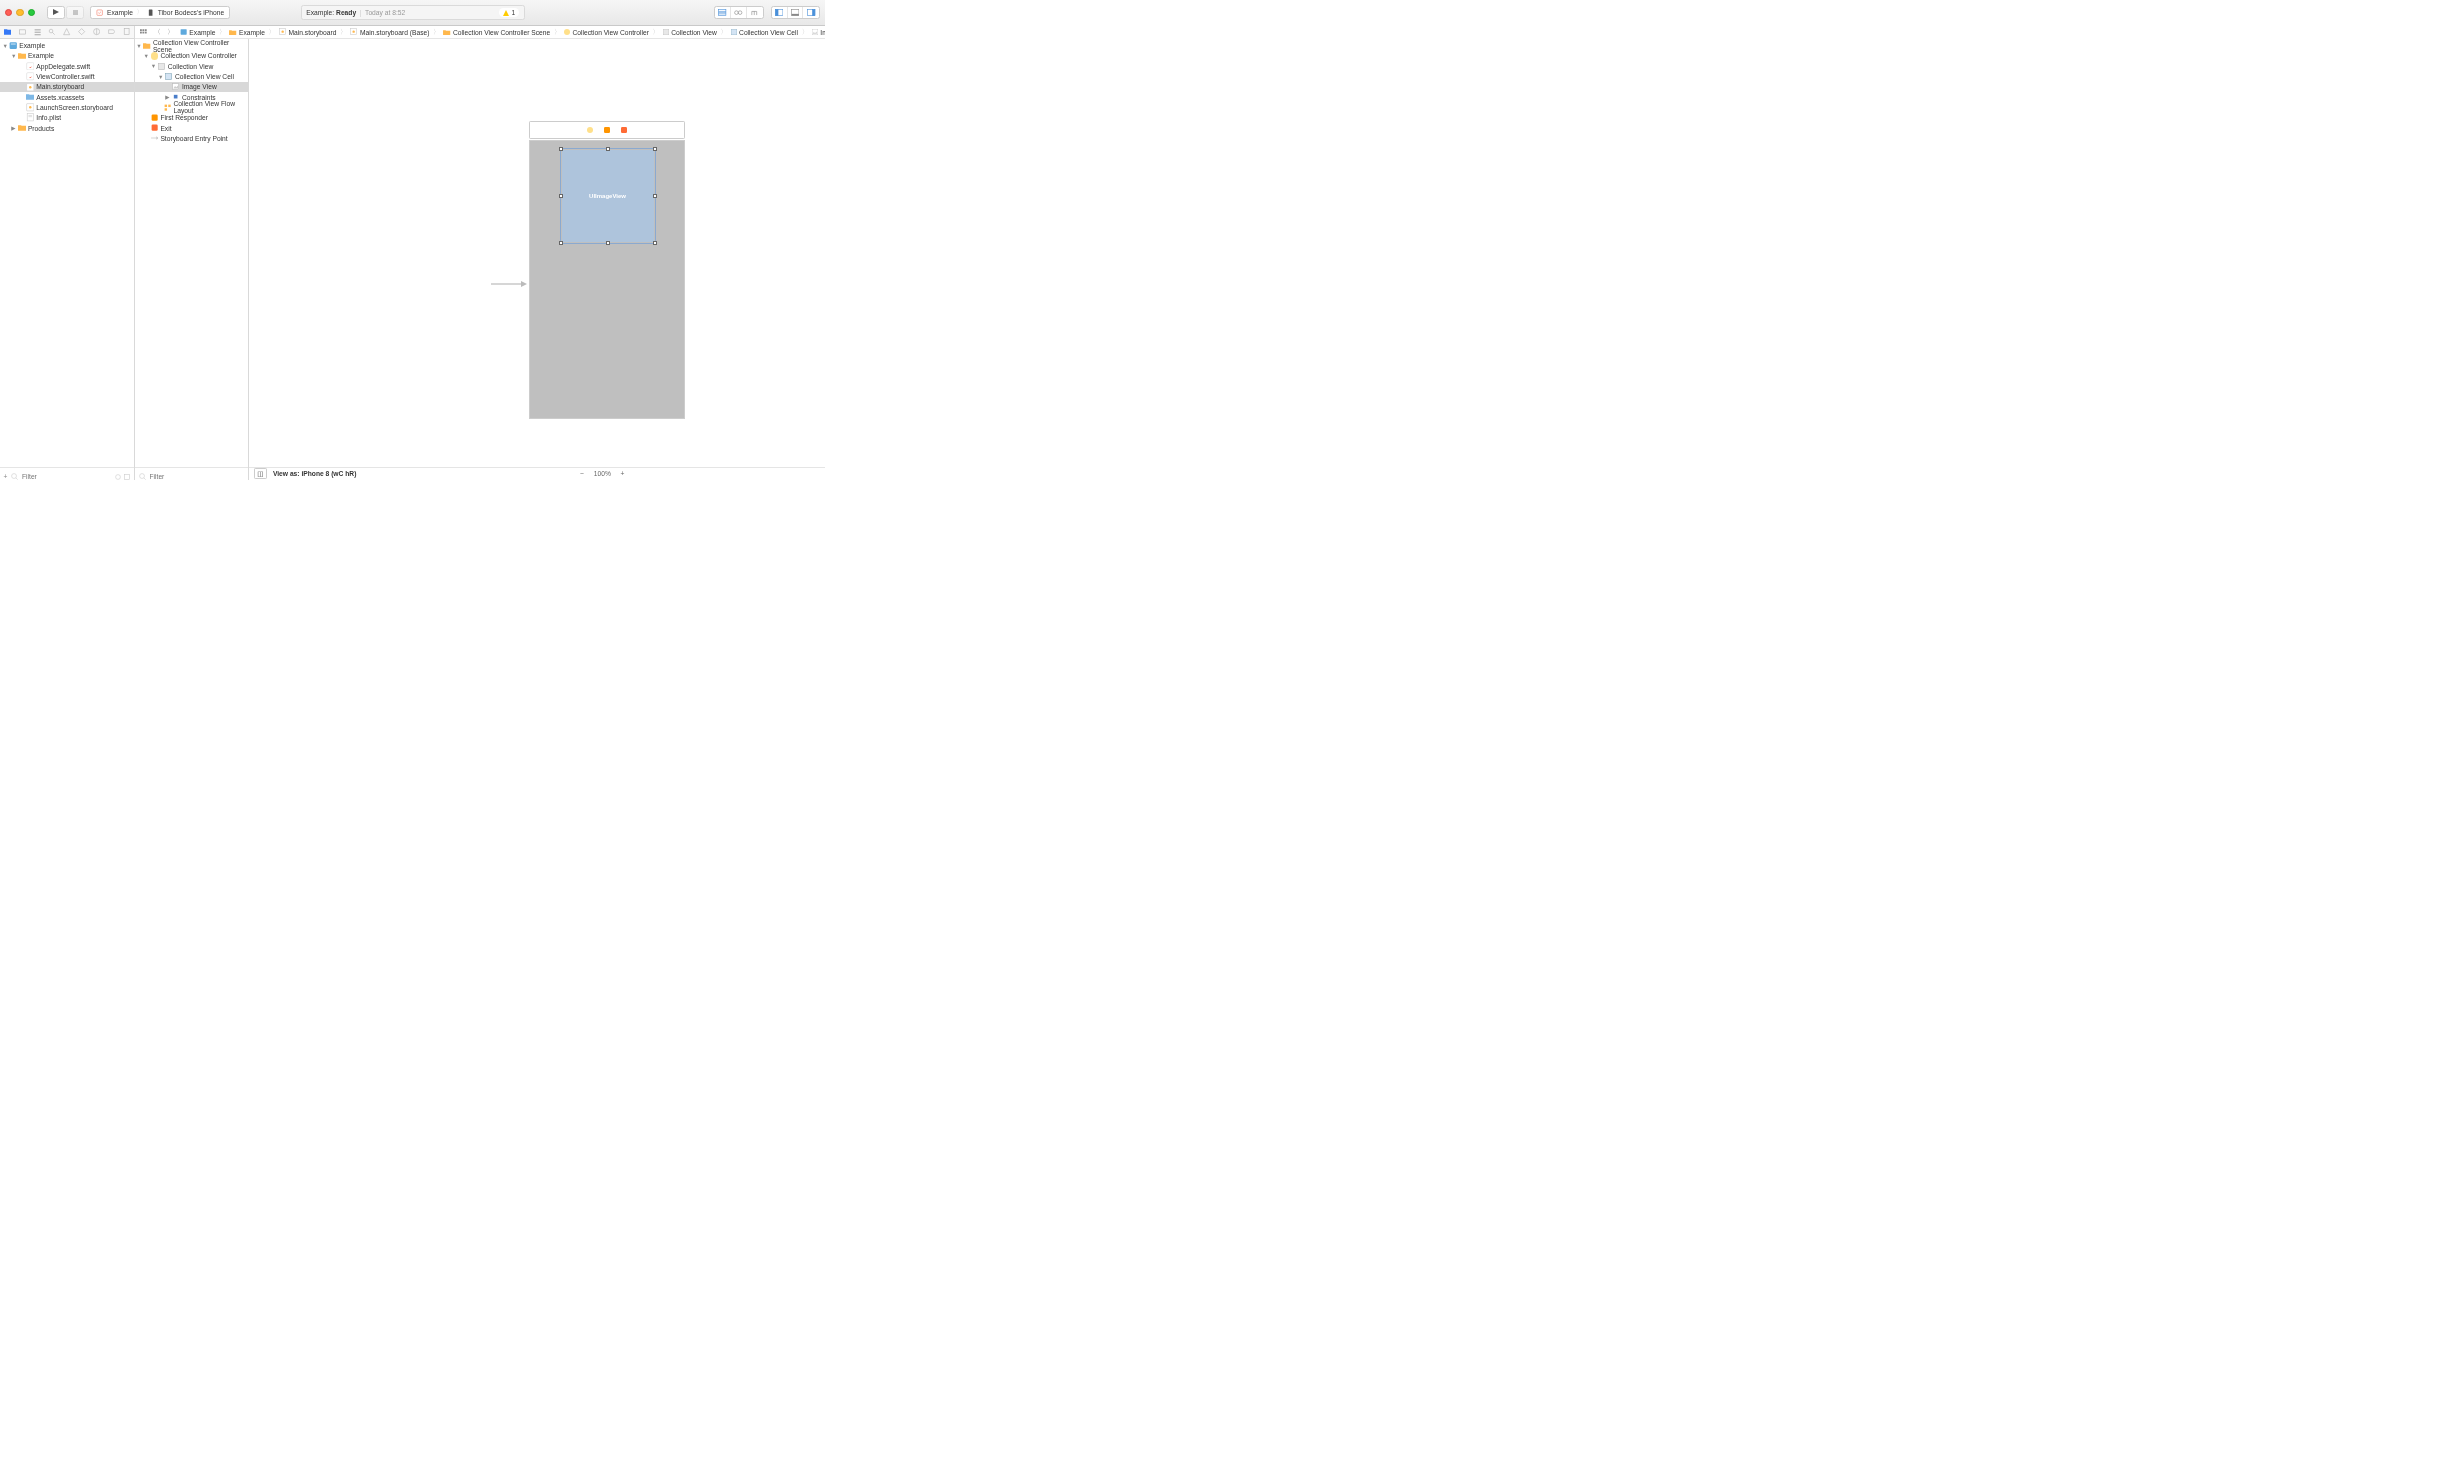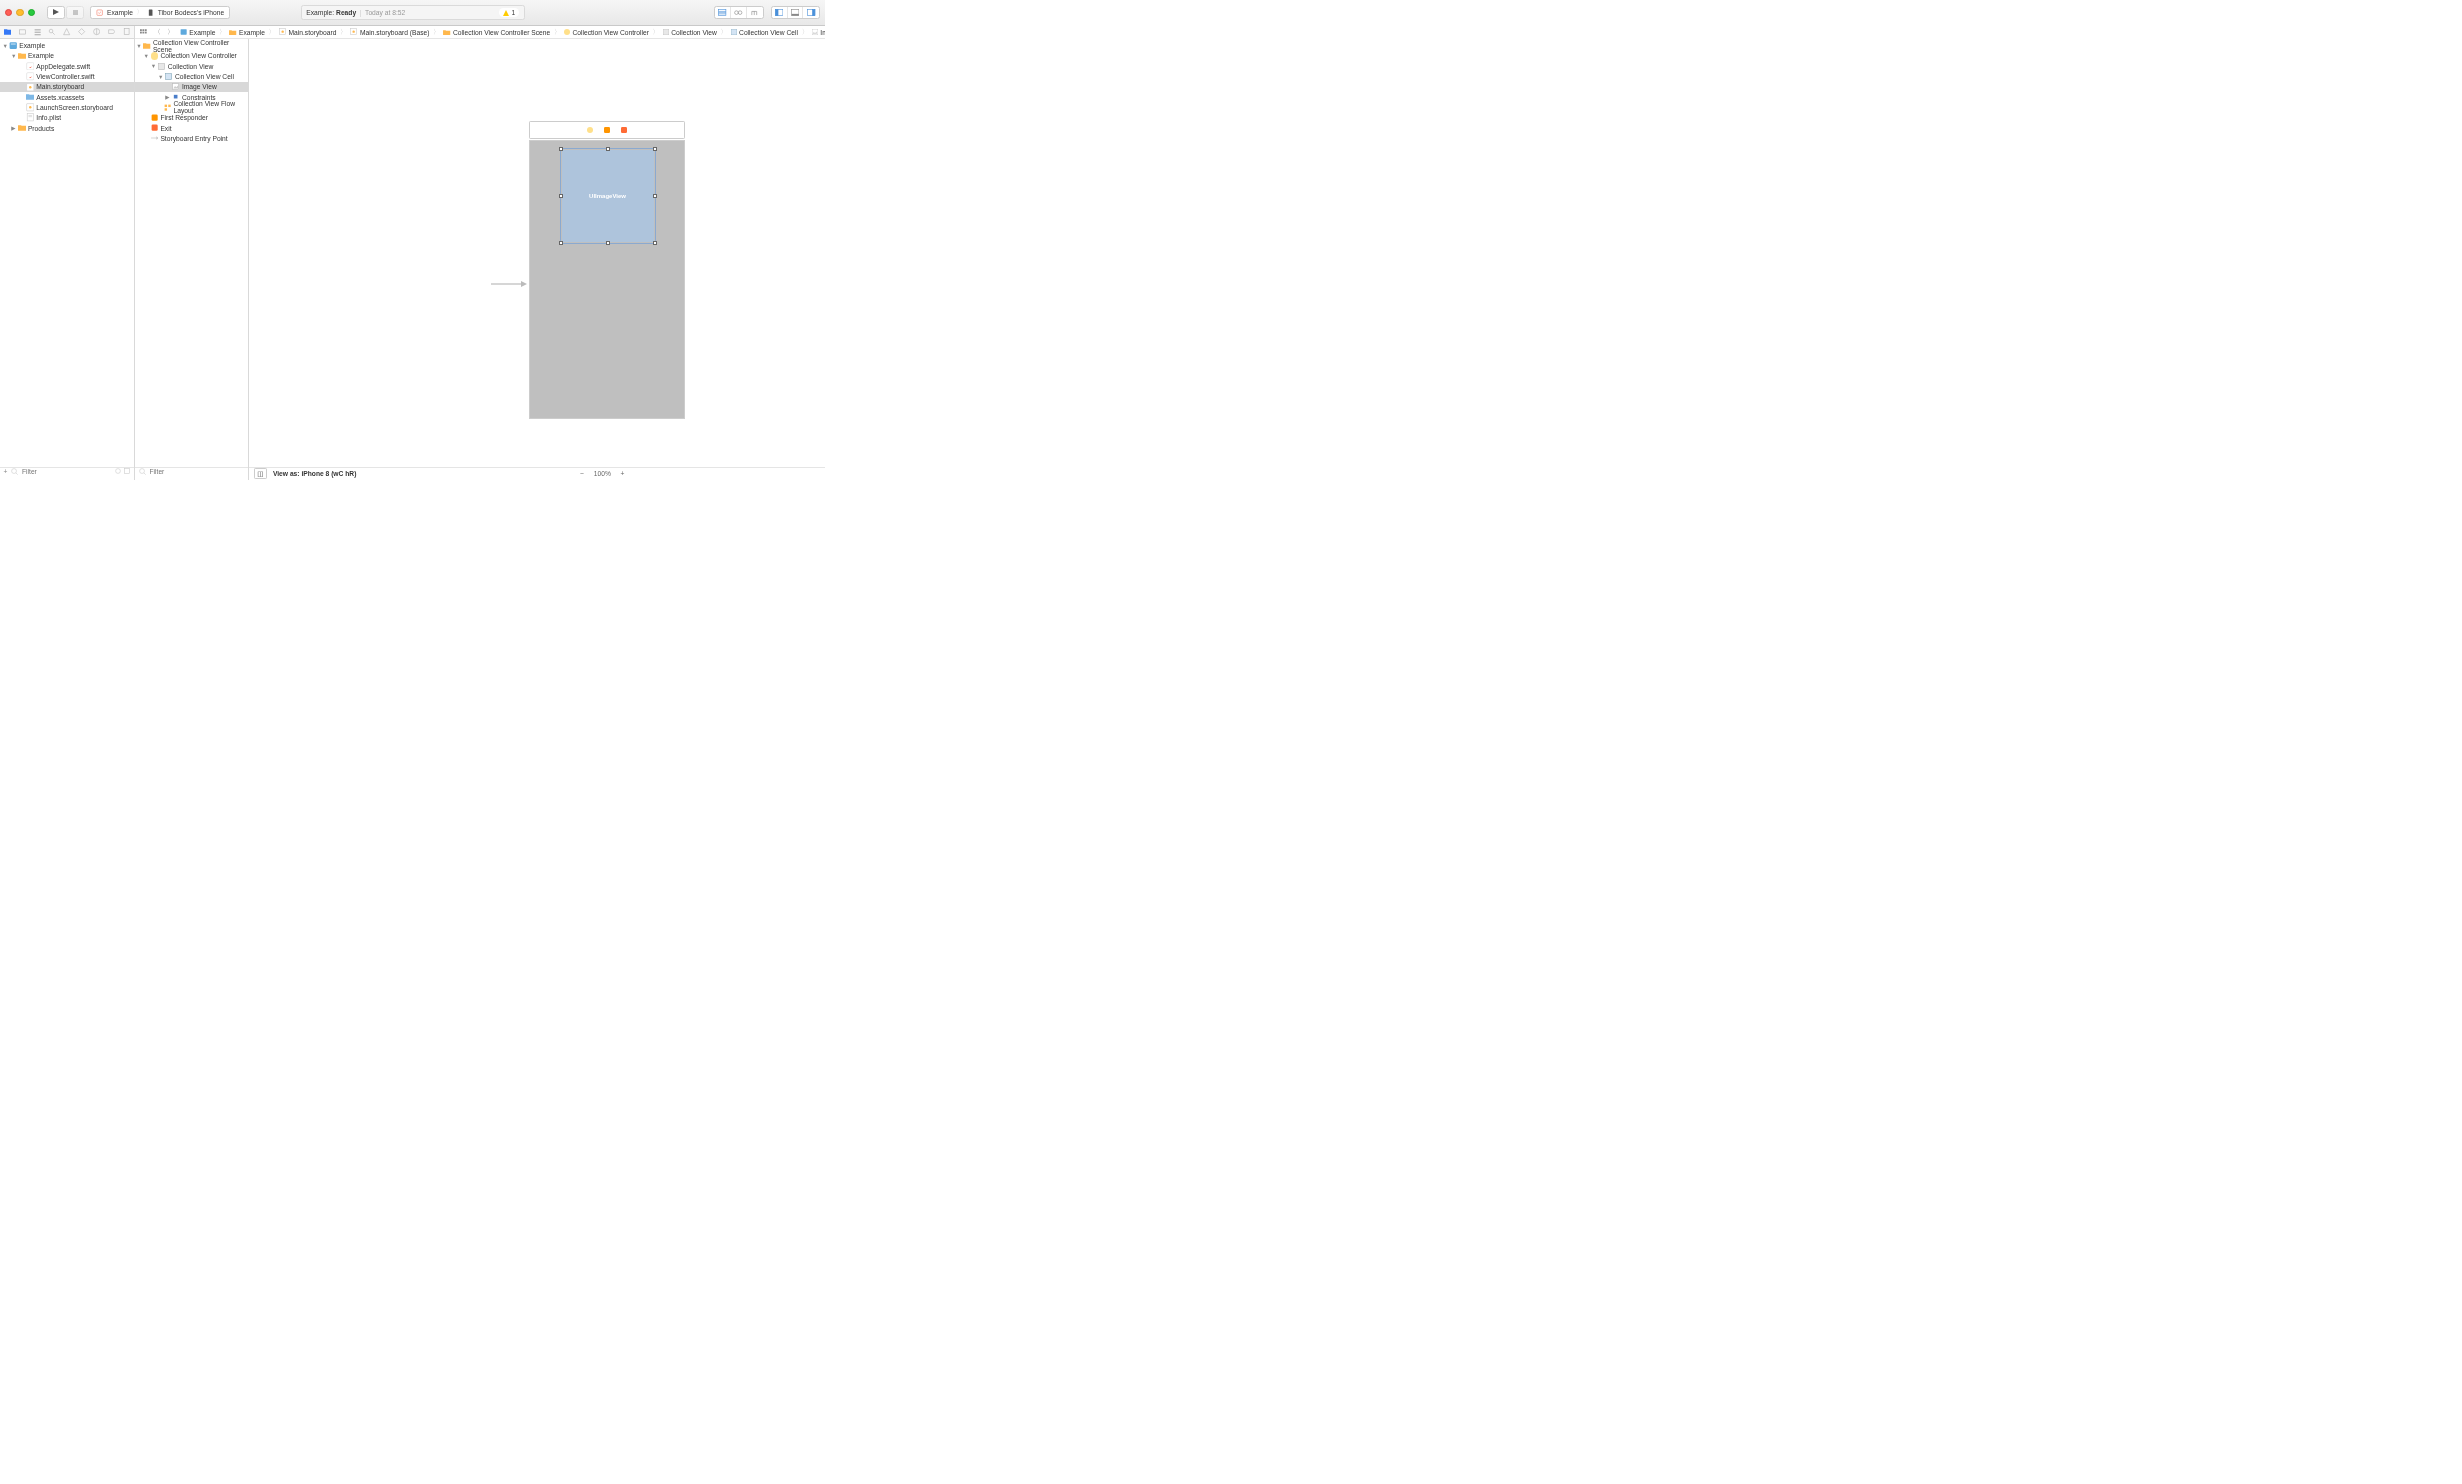--- a/index.html
+++ b/index.html
@@ -48,21 +48,21 @@
 .outline-col { width: 114px; border-right: 0.6px solid #d9d9d9; display: flex; flex-direction: column; }
 .editor-col { flex: 1; display: flex; flex-direction: column; }
 .inspector-col { width: 104px; border-left: 0.6px solid #d9d9d9; display: flex; flex-direction: column; background: #f5f5f5; }
 
 
 .tree { flex: 1; overflow: auto; background: #fff; font-size: 6.7px; padding-top: 1.2px; }
 .tree-row { display: flex; align-items: center; height: 10.3px; padding-left: 2.4px; cursor: pointer; gap: 1.8px; }
 .tree-row.sel { background: #d8d8d8; }
 .tree-row .disclose { width: 4.8px; color: #888; font-size: 5.5px; text-align: center; }
 .tree-row .ticon { width: 8.5px; height: 8.5px; display: flex; align-items: center; justify-content: center; }
-.filter-bar { height: 13.3px; border-top: 0.6px solid #e5e5e5; display: flex; align-items: flex-start; padding: 0 3.6px; gap: 3.6px; font-size: 6.7px; color: #999; }
+.filter-bar { height: 13.3px; border-top: 0.6px solid #e5e5e5; display: flex; align-items: flex-end; padding: 0 3.6px; gap: 3.6px; font-size: 6.7px; color: #999; }
 .filter-bar input { flex: 1; border: none; outline: none; font-size: 6.7px; background: transparent; }
 
 
 .outline { flex: 1; overflow: auto; background: #fff; font-size: 6.7px; padding-top: 1.2px; }
 .outline .tree-row { padding-left: 1.2px; }
 .outline .tree-row.sel { background: #d8d8d8; }
 
 
 .canvas { flex: 1; background: #fff; position: relative; overflow: hidden; }
 .arrow-in { position: absolute; left: 242px; top: 239px; }

